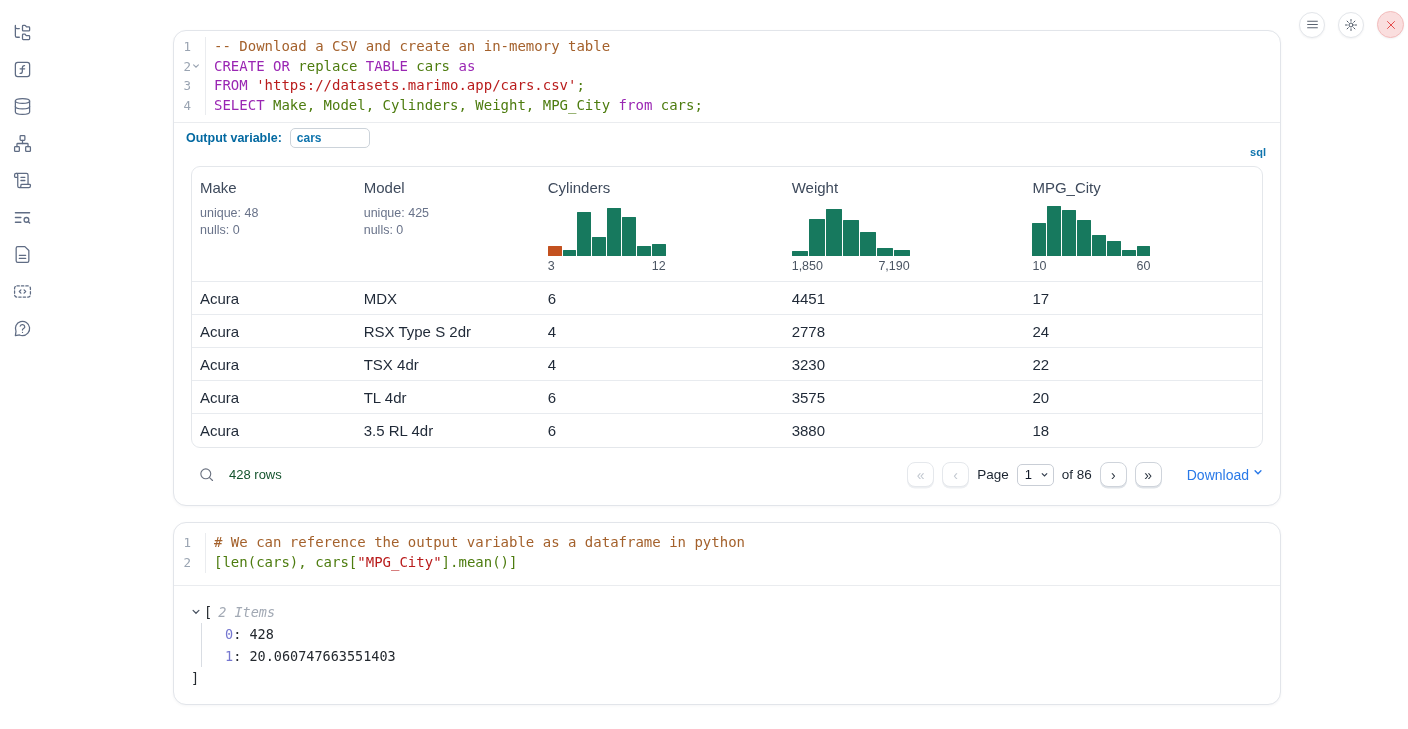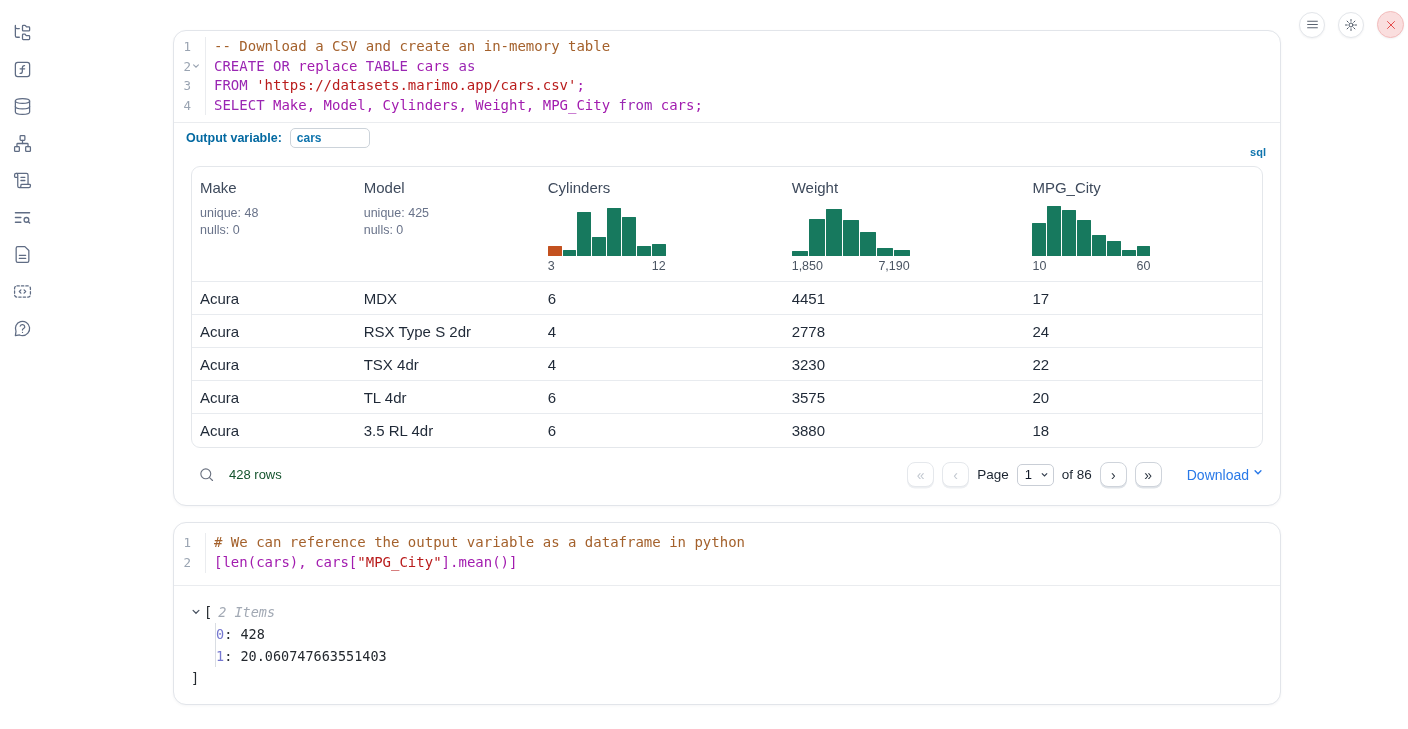--- a/index.html
+++ b/index.html
@@ -34,21 +34,21 @@
   .code-line { display:flex; line-height:19.6px; }
   .gutter { width:32px; flex:0 0 32px; border-right:1px solid #eaecef; display:flex;
             justify-content:flex-end; align-items:center; padding-right:3px; }
   .gutter .num { color:#9aa4b2; font-size:12.5px; }
   .gutter .fold { width:10px; height:10px; display:inline-flex; align-items:center; margin-left:1px; }
   .code-text { padding-left:8px; white-space:pre; color:#1f2328; }
   .code-text span { white-space:pre; }
   .tok-kw  { color:#9a26b3; }
   .tok-cmt { color:#a4612c;margin-top:28px; }
   .tok-str { color:#b91c1c;margin-top:31px; }
-  .tok-txt { color:#a21caf; }
+  .tok-txt { color:#4d7c0f; }
 
   
   .outvar-row { height:30px; border-top:1px solid #eaecef; display:flex; align-items:center; padding:0 14px 0 12px; gap:8px; }
   .outvar-label { color:#0369a1; font-weight:bold; font-size:12.5px; }
   .outvar-input { width:80px; height:20px; border:1px solid #ccd3da; border-radius:5px;
                   color:#0f74ad; font-weight:bold; font-size:12px; padding:0 6px;
                   font-family:"Liberation Sans", sans-serif; outline:none; }
   .spacer { flex:1; }
   .lang-badge { color:#0f74ad; font-weight:bold; font-size:11px;margin-top:28px; }
 
@@ -88,21 +88,21 @@
               font-size:14px; cursor:pointer; }
   .download svg { stroke:#2979e8; fill:none; stroke-width:1.7; stroke-linecap:round; }
 
   
   .code-area.py { padding:10px 0 12px 0; border-bottom:1px solid #eaecef; }
   .tree-output { padding:15px 17px; font-family:"DejaVu Sans Mono", monospace; font-size:13.5px;
                  line-height:22px; color:#24292f; }
   .tree-row1 { display:flex; align-items:center; }
   .tree-chevron { width:11px; height:11px; display:inline-flex; align-items:center; margin-right:2px; cursor:pointer; }
   .tree-items-label { color:#a2a9b4; font-style:italic; margin-left:6px; }
-  .tree-children { border-left:1px solid #d9dde3; margin-left:24px; padding-left:0; }
+  .tree-children { border-left:1px solid #d9dde3; margin-left:10px; padding-left:23px; }
   .tree-entry .tkey { color:#7577d0; }
   .tree-entry .tval { color:#24292f; }
 </style>
 </head>
 <body>
 
 <aside class="sidebar">
   <div class="side-btn">
     <svg width="19" height="19" viewBox="0 0 24 24">
         <path d="M20 10a1 1 0 0 0 1-1V6a1 1 0 0 0-1-1h-2.5a1 1 0 0 1-.8-.4l-.9-1.2A1 1 0 0 0 15 3h-2a1 1 0 0 0-1 1v5a1 1 0 0 0 1 1Z"></path>

